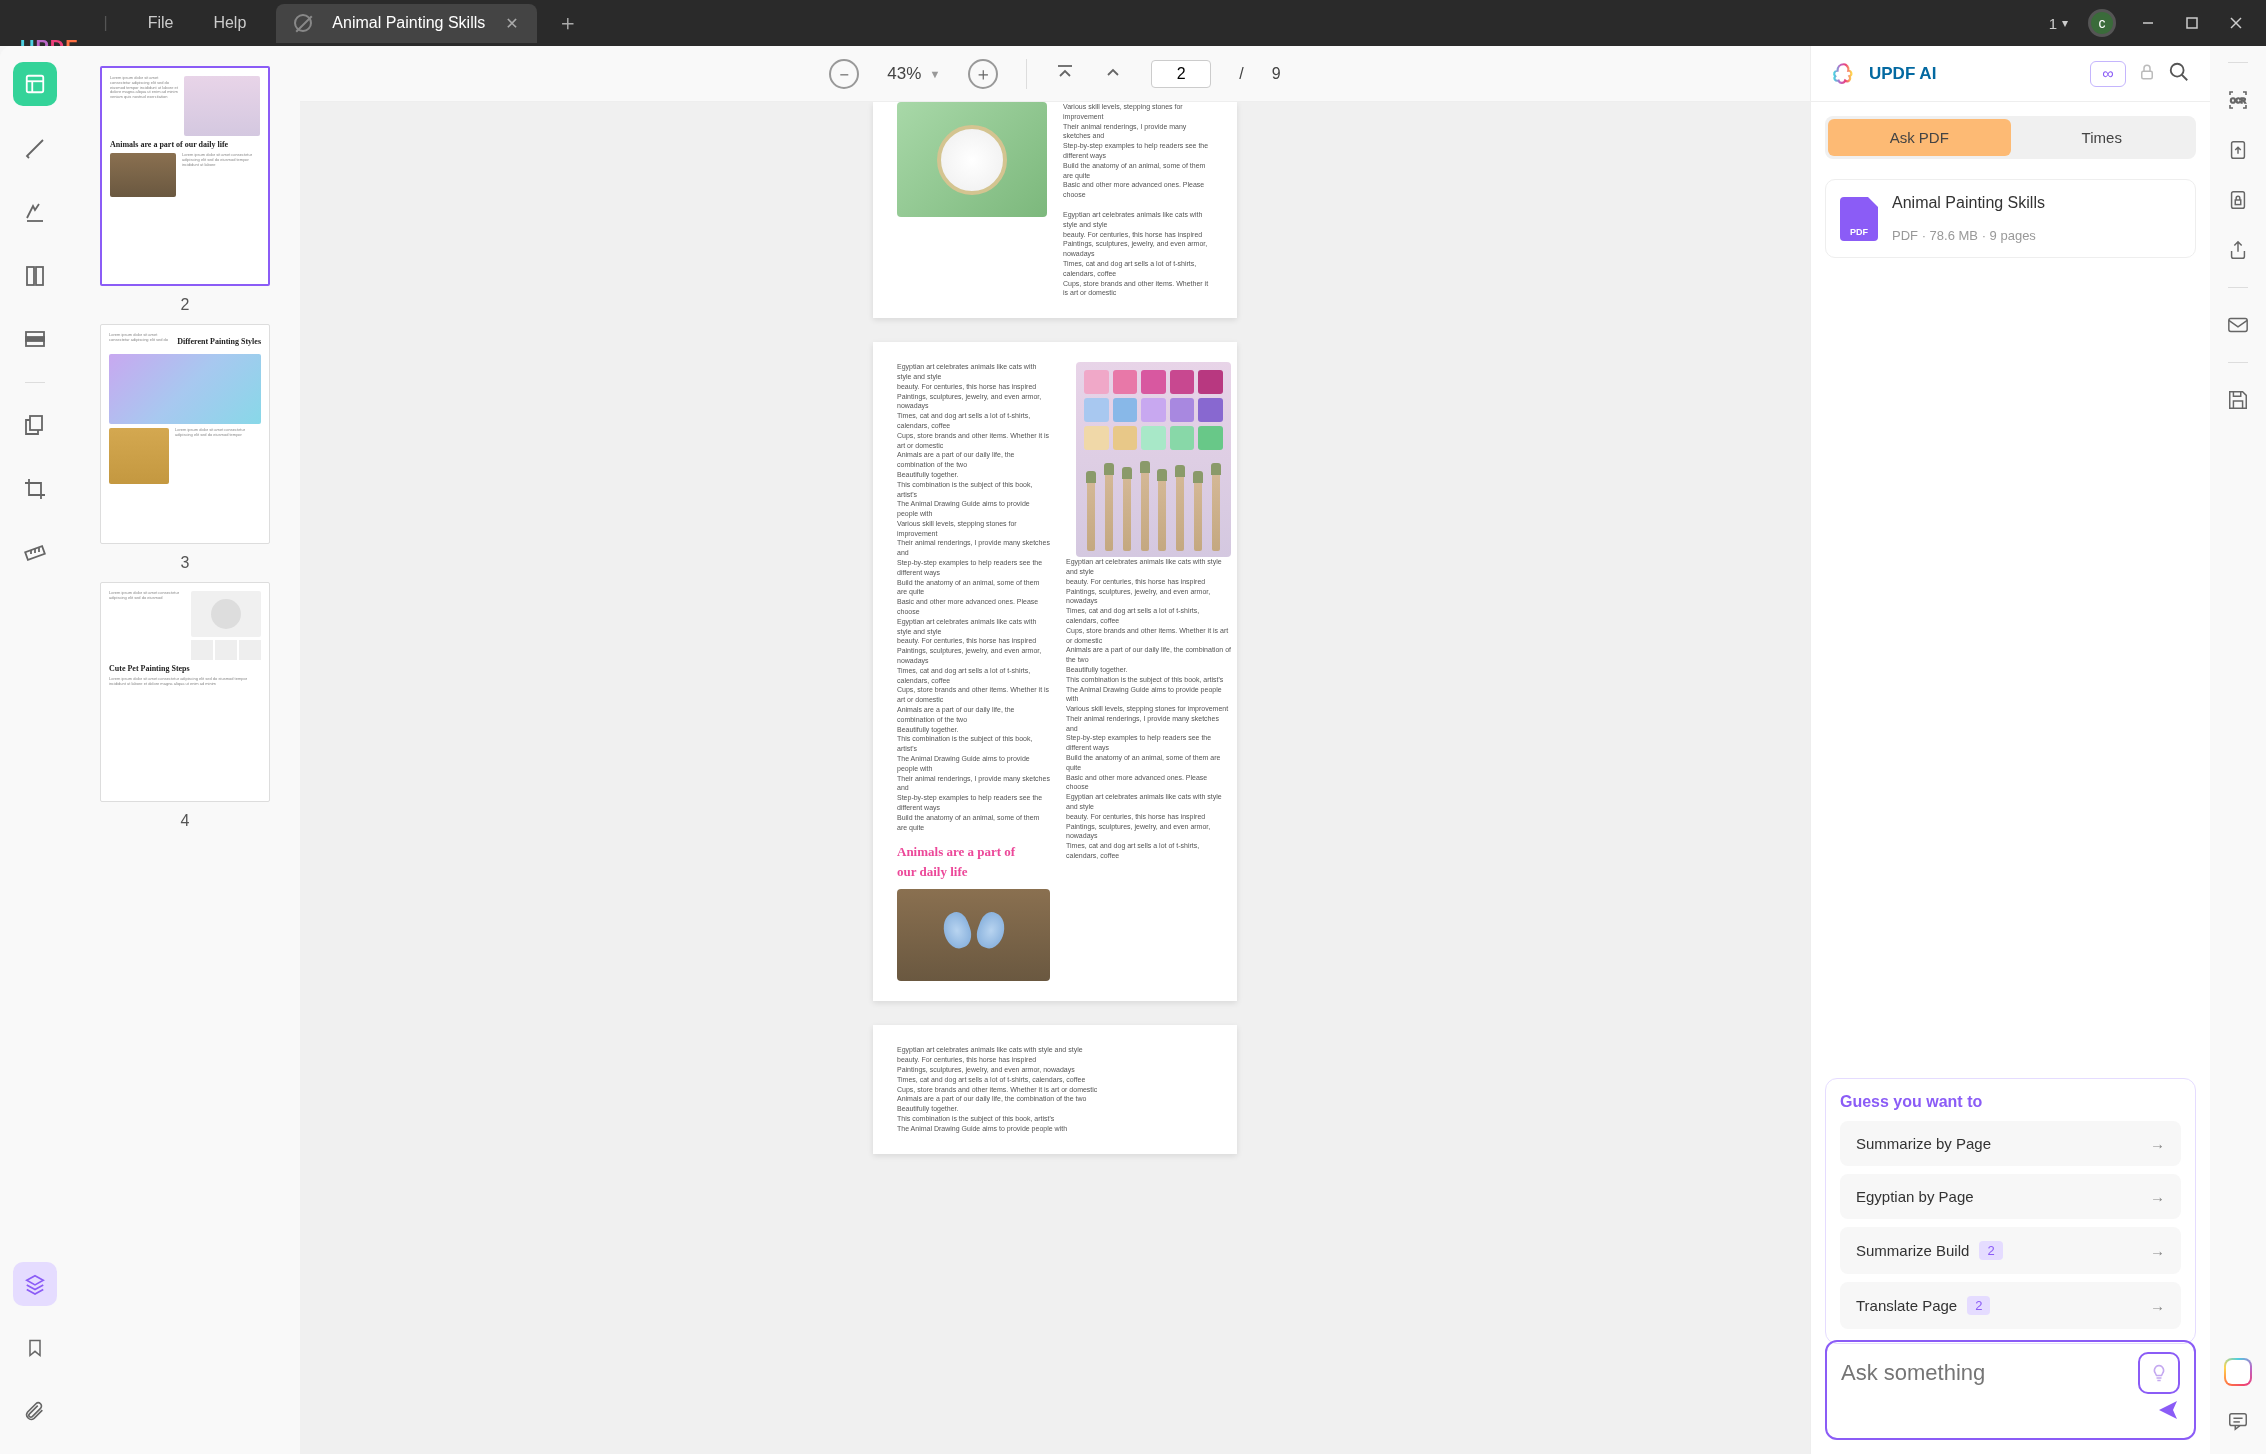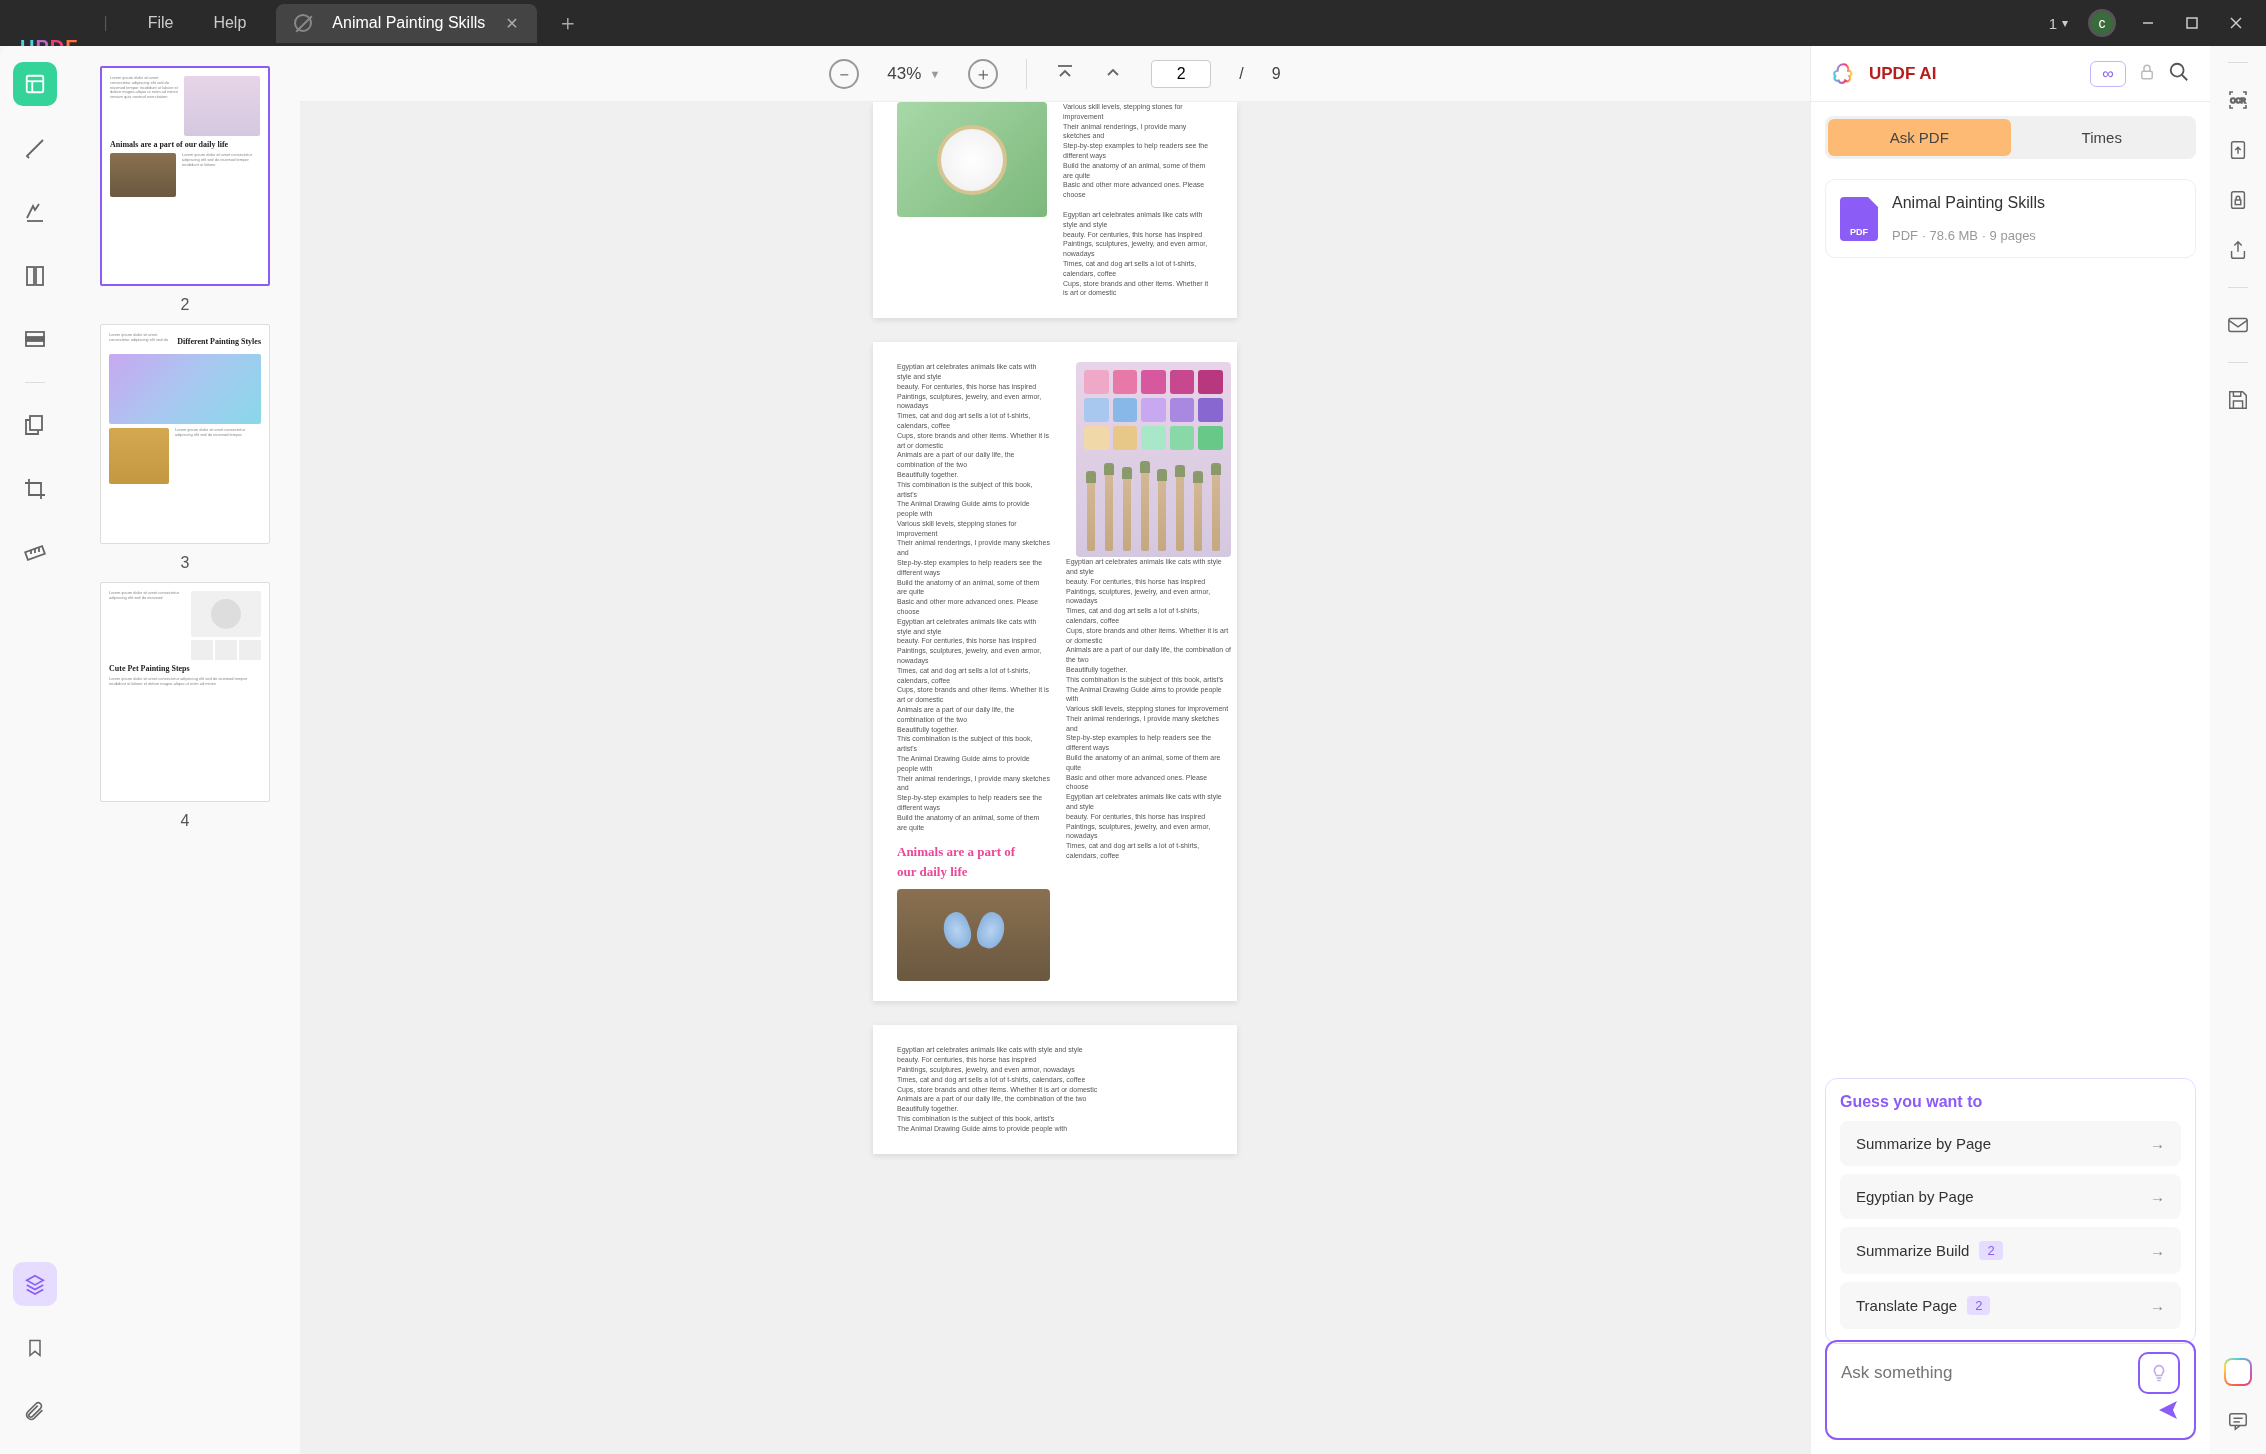--- a/index.html
+++ b/index.html
@@ -49,21 +49,21 @@
 .page .col2 > div { flex:1; }
 .page-img { width:150px; height:115px; background:linear-gradient(135deg,#a8d8a8,#7cb87c); border-radius:4px; display:flex; align-items:center; justify-content:center; float:none; margin-bottom:8px; }
 .page h3 { font-family: Georgia, serif; font-size: 13px; color:#ec4899; margin: 10px 0 6px; }
 .brushes-img { width:155px; height:195px; background:linear-gradient(#e8d4e8,#d4c8e0); border-radius:4px; float:right; margin-left:10px; position:relative; overflow:hidden; }
 .butterfly-img { width:153px; height:92px; background:linear-gradient(#8a7050,#6a5840); border-radius:4px; margin-top:8px; position:relative; }
 .watercolor-img { width:150px; height:110px; background:linear-gradient(135deg,#a8e8f0,#70d0c0,#b0f0c0); border-radius:4px; }
 
 .ai-panel { width: 400px; background:#fff; border-left:1px solid #eee; display:flex; flex-direction:column; }
 .ai-header { height:56px; display:flex; align-items:center; padding:0 20px; gap:12px; border-bottom:1px solid #eee; }
 .ai-logo { width:26px; height:26px; }
-.ai-title { font-size:17px; font-weight:600; color:#b91c1c; flex:1; }
+.ai-title { font-size:17px; font-weight:600; color:#0369a1; flex:1; }
 .infinity-btn { width:36px; height:26px; border:1px solid #c4b5fd; border-radius:6px; display:flex; align-items:center; justify-content:center; color:#8b5cf6; font-size:16px; }
 .lock-btn { color:#aaa; }
 .search-btn { color:#555; }
 .ai-tabs { display:flex; margin:14px; background:#f0f0f0; border-radius:8px; padding:3px; }
 .ai-tab { flex:1; padding:10px; text-align:center; font-size:15px; border-radius:6px; cursor:pointer; color:#444; }
 .ai-tab.active { background:#fdba74; }
 .file-card { margin:6px 14px; background:#fff; border:1px solid #eee; border-radius:10px; padding:14px; display:flex; gap:14px; align-items:center; }
 .pdf-icon { width:38px; height:44px; background:#8b5cf6; border-radius:4px; position:relative; display:flex; align-items:flex-end; justify-content:center; color:#fff; font-size:9px; font-weight:bold; padding-bottom:4px; }
 .pdf-icon::before { content:''; position:absolute; top:0; right:0; border-style:solid; border-width:0 10px 10px 0; border-color:transparent #fff transparent transparent; }
 .file-info h4 { font-size:16px; color:#333; font-weight:500; }
@@ -71,21 +71,21 @@
 
 .ai-body { flex:1; position:relative; }
 .suggest-box { position:absolute; bottom: 110px; left:14px; right:14px; border:1px solid #e5dcff; border-radius:12px; padding: 14px; background:#fff; }
 .suggest-title { color:#8b5cf6; font-size:16px; font-weight:600; margin-bottom:10px; }
 .suggest-item { background:#f7f7f7; border-radius:8px; padding:14px 16px; margin-top:8px; display:flex; align-items:center; gap:10px; cursor:pointer; font-size:15px; color:#333; }
 .suggest-item .badge { background:#e5dcff; color:#8b5cf6; padding:2px 8px; border-radius:4px; font-size:13px; }
 .suggest-item .arrow { margin-left:auto; color:#888; }
 
 .ask-box { position:absolute; bottom:14px; left:14px; right:14px; border:2px solid #8b5cf6; border-radius:12px; padding: 10px 14px; display:flex; flex-direction:column; gap:4px; }
 .ask-row1 { display:flex; align-items:center; }
-.ask-input { flex:1; border:none; outline:none; font-size:17px; color:#b91c1c; background:transparent; }
+.ask-input { flex:1; border:none; outline:none; font-size:22px; color:#b91c1c; background:transparent; }
 .bulb-btn { width:42px; height:42px; border:2px solid #8b5cf6; border-radius:10px; display:flex; align-items:center; justify-content:center; color:#c4a8f0; font-size:20px; }
 .send-btn { color:#8b5cf6; font-size:22px; align-self:flex-end; cursor:pointer; }
 
 .right-rail { width: 56px; background:#f9f9f9; display:flex; flex-direction:column; align-items:center; padding-top:16px; gap: 24px; }
 .right-rail .sep { width:20px; height:1px; background:#ddd; }
 .rr-icon { width:26px; height:26px; display:flex; align-items:center; justify-content:center; cursor:pointer; color:#666; }
 .right-rail-bottom { margin-top:auto; margin-bottom:20px; display:flex; flex-direction:column; gap:22px; align-items:center; }
 .flower-icon { width:28px; height:28px; border-radius:8px; background:conic-gradient(#4dd0e1,#ba68c8,#ec407a,#ff7043,#ffd54f,#4dd0e1); padding:2px; }
 .flower-icon::after { content:''; display:block; width:100%; height:100%; background:#fff; border-radius:6px; }
 

